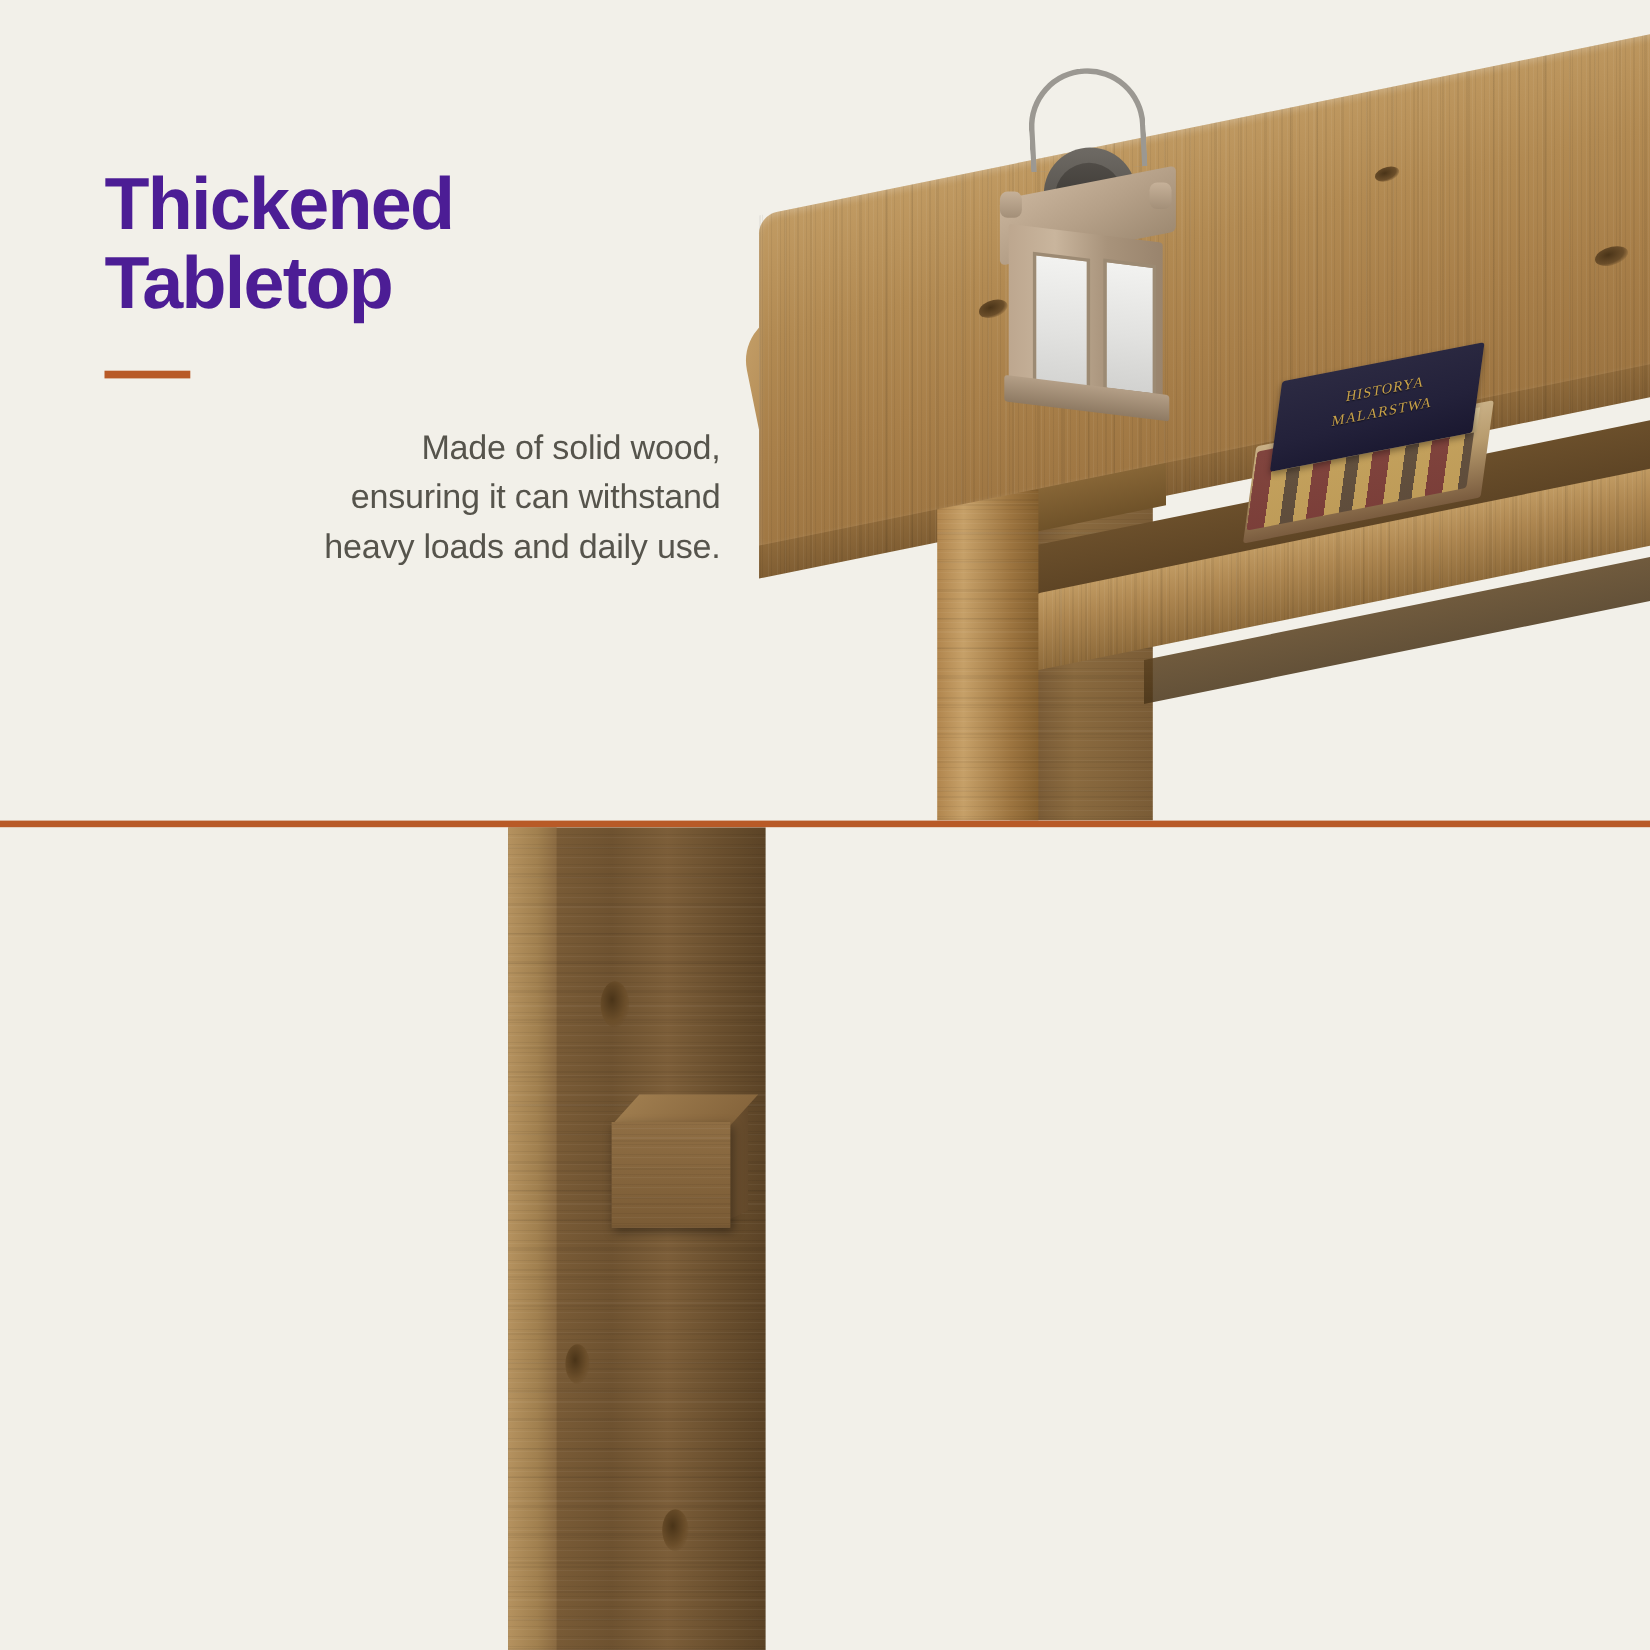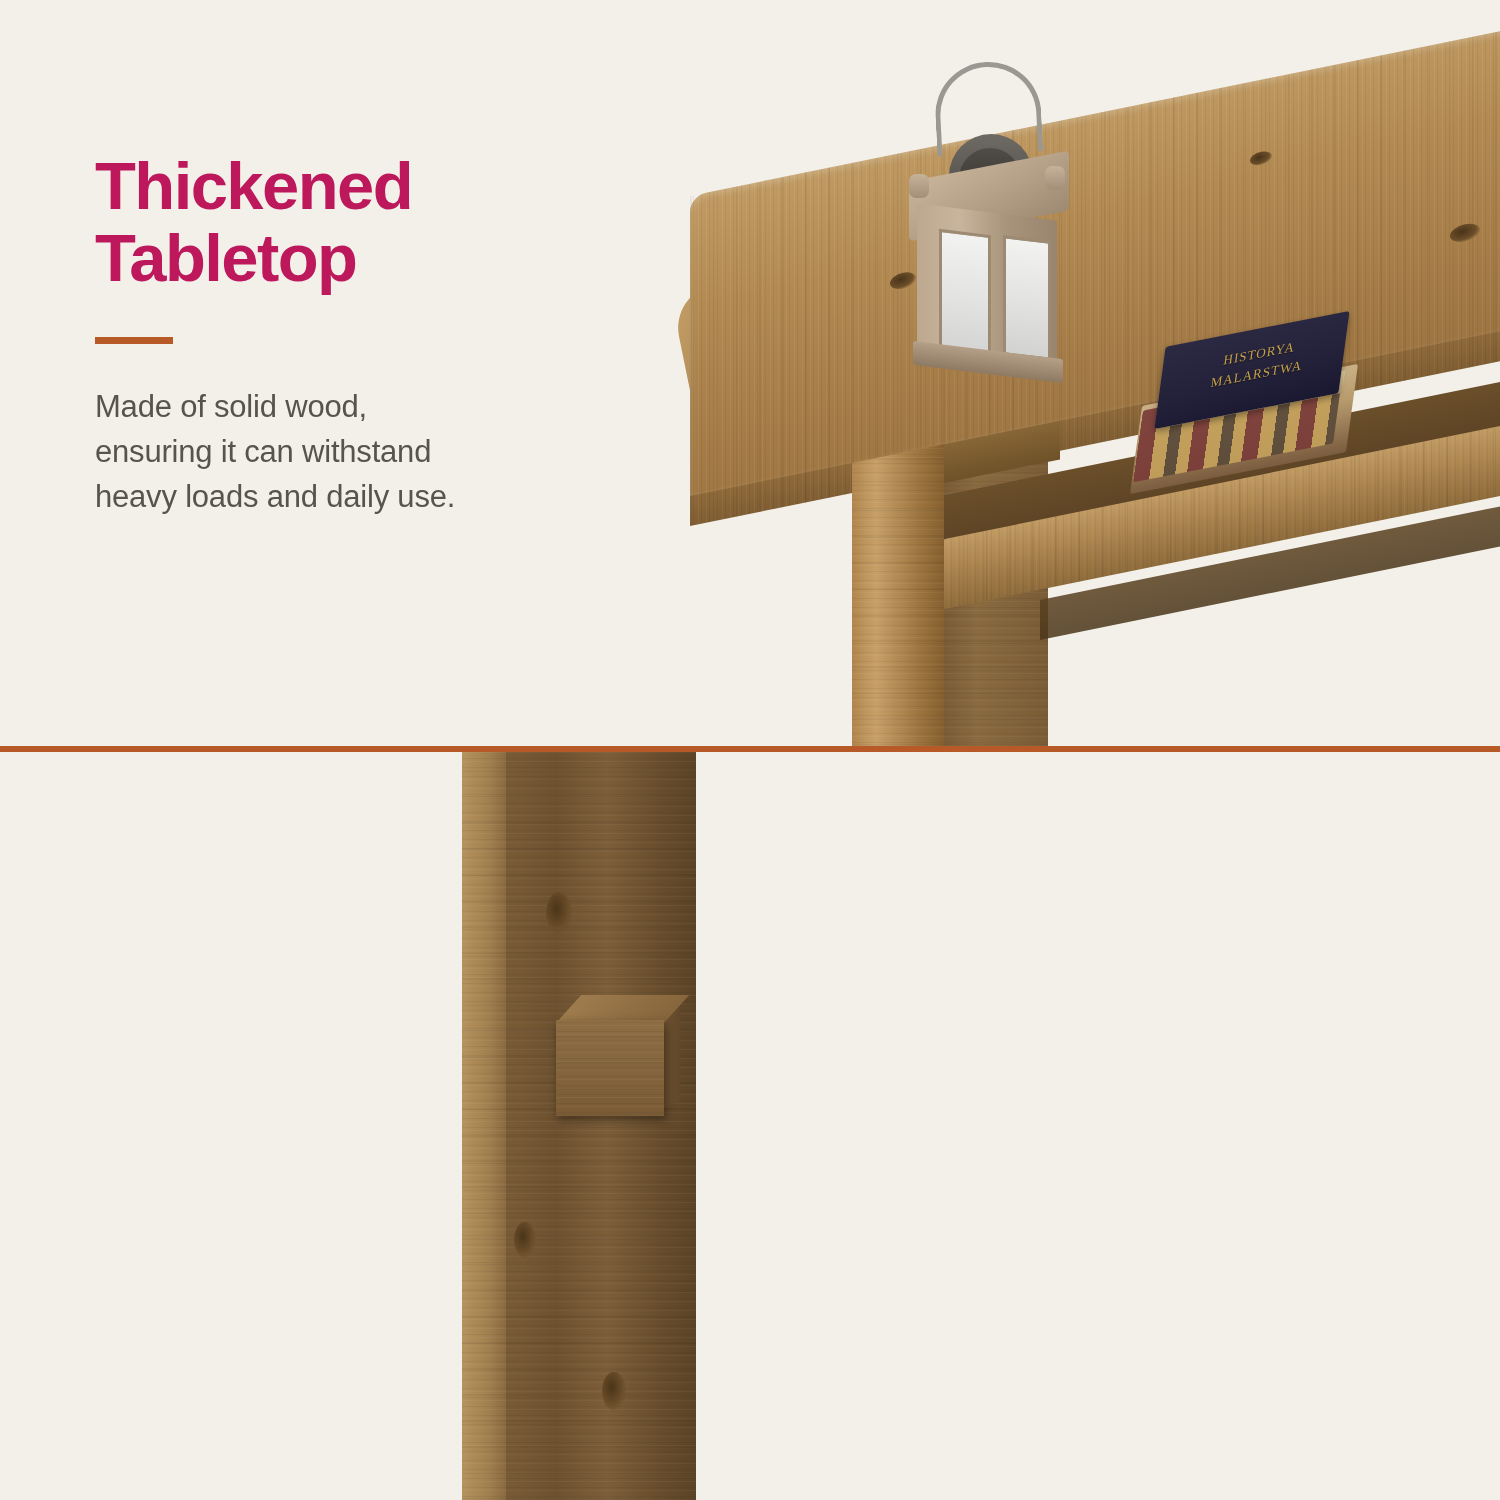--- a/index.html
+++ b/index.html
@@ -29,40 +29,41 @@
   .copy { position:absolute; z-index:30; }
 
   .copy-top { left:95px; top:150px; width:560px; text-align:left; }
   .copy-bottom { right:100px; top:905px; width:520px; text-align:right; }
 
   .headline {
     font-size:67px;
     font-weight:700;
     line-height:1.08;
     letter-spacing:-1.6px;
-    color:#be185d;
+    color:#4c1d95;
     white-space:pre-line;
   }
   .copy-bottom .headline { letter-spacing:-1.8px; }
 
   .rule {
     width:78px; height:7px;
     background:#B85A27;
     margin-top:42px;
   }
   .copy-bottom .rule { margin-left:auto; margin-top:40px; }
 
   .body-text {
     margin-top:40px;
     font-size:31px;
     line-height:1.46;
     color:#56544C;
     font-weight:400;
     white-space:pre-line;
     letter-spacing:-0.2px;
+    text-align:right;
   }
   .copy-bottom .body-text { margin-top:38px; font-size:30px; }
   .grain {
     position:absolute; inset:0;
     background-image:
       repeating-linear-gradient(90deg,
         rgba(255,255,255,0.05) 0px, rgba(255,255,255,0.05) 1px,
         rgba(0,0,0,0.00) 1px, rgba(0,0,0,0.00) 3px,
         rgba(0,0,0,0.055) 3px, rgba(0,0,0,0.055) 4px,
         rgba(0,0,0,0.00) 4px, rgba(0,0,0,0.00) 8px),

